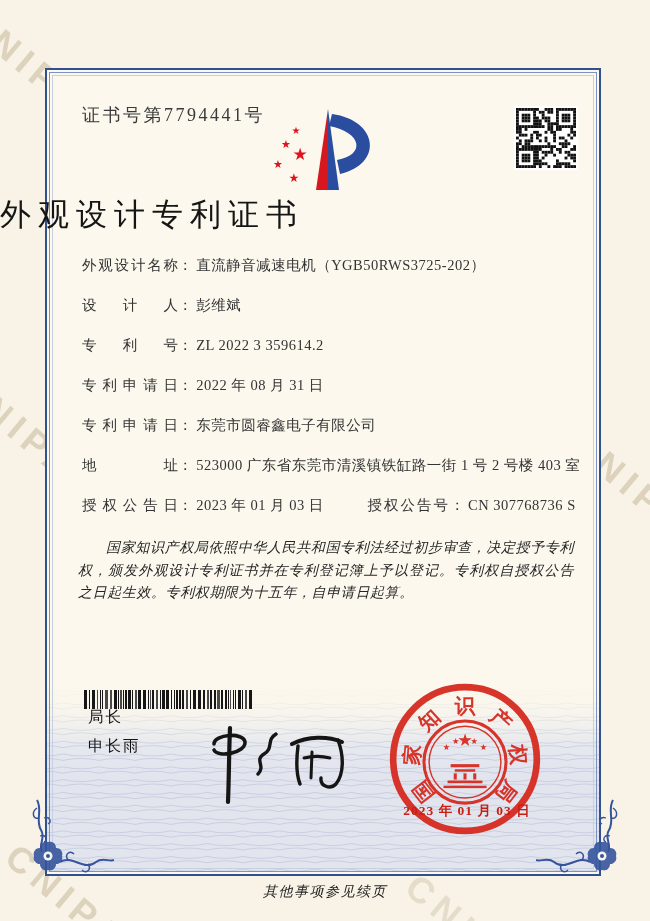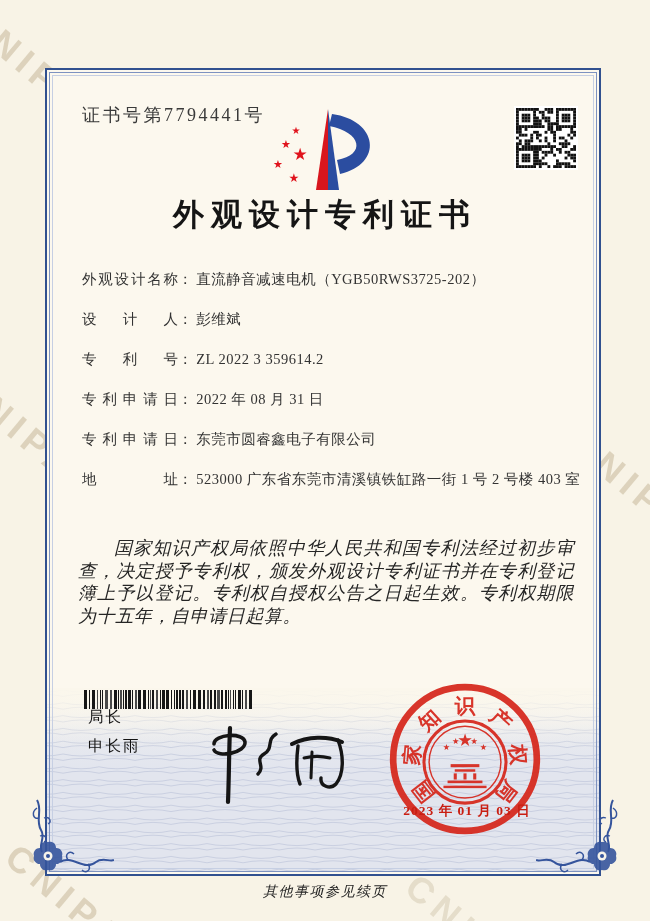--- a/index.html
+++ b/index.html
@@ -18,31 +18,31 @@
   
   .waves{position:absolute;left:47px;top:688px;width:554px;height:184px;
          background:linear-gradient(180deg,rgba(228,231,239,0) 0,rgba(228,231,239,.85) 26%,#e2e5ee 45%);}
   .waves svg{position:absolute;inset:0;}
   .waves .fade{position:absolute;left:0;top:0;width:100%;height:60px;
          background:linear-gradient(180deg,#fbf7ec 0,rgba(251,247,236,0) 100%);}
   
   .cert-no{position:absolute;left:82px;top:103px;font-size:18px;letter-spacing:2.5px;color:#3a3a3a;}
   .logo{position:absolute;left:266px;top:104px;}
   .qr{position:absolute;left:514px;top:106px;background:#fff;padding:2px;}
-  .title{position:absolute;left:0;top:194px;width:100%;text-align:center;
-         font-size:31px;font-weight:bold;letter-spacing:7px;color:#151515;}
-  
-  .fields{position:absolute;left:82px;top:259px;width:500px;font-size:14.5px;color:#333;}
+  .title{position:absolute;left:0;top:194px;width:100%;text-align:left;
+         font-size:31px;font-weight:normal;letter-spacing:7px;color:#151515;}
+  
+  .fields{position:absolute;left:82px;top:245px;width:500px;font-size:14.5px;color:#333;}
   .frow{height:40px;line-height:40px;white-space:nowrap;}
   .flabel{display:inline-block;width:96px;text-align:justify;text-align-last:justify;vertical-align:top;}
   .fval{letter-spacing:.5px;}
   .pair2{margin-left:40px;}
   .pair2 .flabel{width:auto;letter-spacing:2px;}
   
-  .legal{position:absolute;left:78px;top:537px;width:496px;font-size:18px;line-height:22.5px;
+  .legal{position:absolute;left:78px;top:537px;width:496px;font-size:14px;line-height:22.5px;
          font-style:italic;letter-spacing:.6px;color:#252525;text-align:justify;}
   .legal p{margin:0;text-indent:2em;}
   
   .barcode{position:absolute;left:84px;top:690px;}
   
   .signer{position:absolute;left:88px;top:702px;font-family:"Liberation Sans",sans-serif;
           font-size:15.5px;font-weight:500;letter-spacing:2px;color:#141414;line-height:29px;}
   .signature{position:absolute;left:192px;top:722px;}
   
   .seal{position:absolute;left:386px;top:680px;opacity:.92;}
@@ -386,20 +386,28 @@
       <span class="fval">2022 年 08 月 31 日</span>
     </div>
     <div class="frow">
       <span class="flabel">专利申请日</span><span>：</span>
       <span class="fval">东莞市圆睿鑫电子有限公司</span>
     </div>
     <div class="frow">
       <span class="flabel">地址</span><span>：</span>
       <span class="fval">523000 广东省东莞市清溪镇铁缸路一街 1 号 2 号楼 403 室</span>
     </div>
+    <div class="frow">
+      <span class="flabel">授权公告日</span><span>：</span>
+      <span class="fval">2023 年 01 月 03 日</span>
+      <span class="pair2">
+        <span class="flabel">授权公告号</span><span>：</span>
+        <span class="fval">CN 307768736 S</span>
+      </span>
+    </div>
   </div>
 
   <div class="legal">
     <p>国家知识产权局依照中华人民共和国专利法经过初步审查，决定授予专利权，颁发外观设计专利证书并在专利登记簿上予以登记。专利权自授权公告之日起生效。专利权期限为十五年，自申请日起算。</p>
   </div>
 
   <svg class="barcode" id="barcode-svg" width="172" height="19" viewBox="0 0 172 19">
       <rect x="0" y="0" width="3" height="19" fill="#161616"></rect>
       <rect x="5" y="0" width="1" height="19" fill="#161616"></rect>
       <rect x="8" y="0" width="3" height="19" fill="#161616"></rect>

